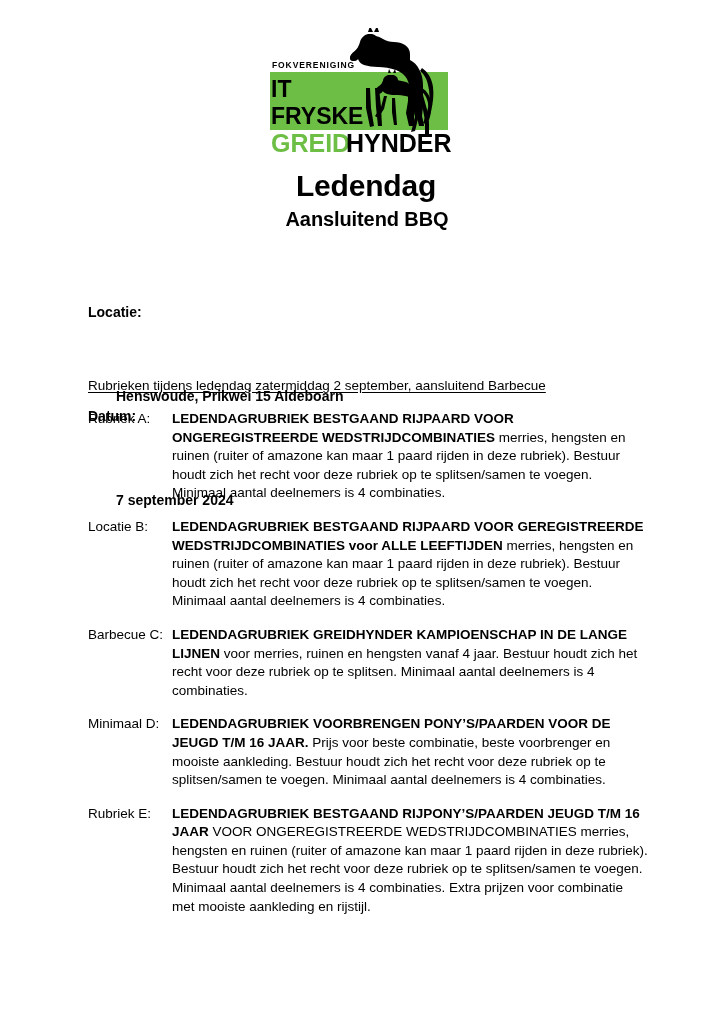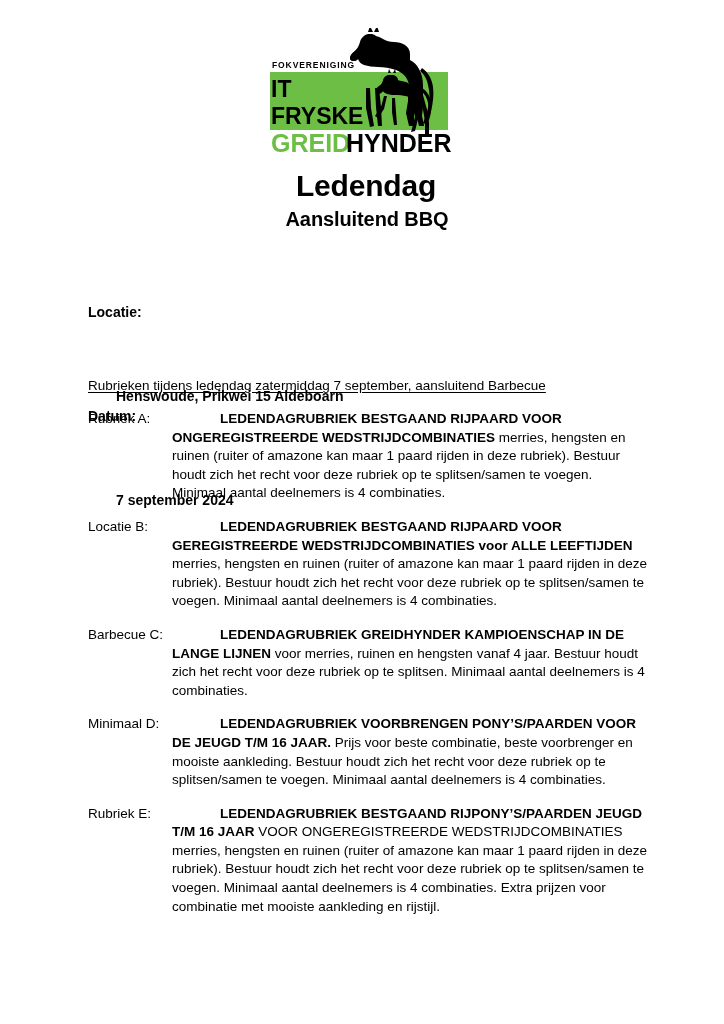--- a/index.html
+++ b/index.html
@@ -120,21 +120,20 @@
     padding-top: 0px;
   }
   .rubriek-body {
     flex: 1 1 auto;
     font-size: 13.5px;
     line-height: 18.6px;
     text-align: left;
   }
   .rubriek-body b {
     font-weight: bold;
-    margin-left: 48px;
   }
 </style>
 </head>
 <body>
 
 <div class="page">
 
   <div class="logo-wrap">
     <svg class="logo-svg" viewBox="0 0 200 130" xmlns="http://www.w3.org/2000/svg">
 
@@ -213,21 +212,21 @@
     <div class="meta-row">
       <div class="meta-label">Locatie:</div>
       <div class="meta-value">Henswoude, Prikwei 15 Aldeboarn</div>
     </div>
     <div class="meta-row">
       <div class="meta-label">Datum:</div>
       <div class="meta-value">7 september 2024</div>
     </div>
   </div>
 
-  <div class="intro-line">Rubrieken tijdens ledendag zatermiddag 7 september, aansluitend Barbecue</div>
+  <div class="intro-line">Rubrieken tijdens ledendag zatermiddag 2 september, aansluitend Barbecue</div>
 
   <div class="rubriek-list">
 
     <div class="rubriek">
       <div class="rubriek-label">Rubriek A:</div>
       <div class="rubriek-body">
         <b>LEDENDAGRUBRIEK BESTGAAND RIJPAARD VOOR ONGEREGISTREERDE  WEDSTRIJDCOMBINATIES</b><span> merries, hengsten en ruinen (ruiter of amazone kan maar 1 paard rijden in deze rubriek). Bestuur houdt zich het recht voor deze rubriek op te splitsen/samen te voegen. Minimaal aantal deelnemers is 4 combinaties.</span>
       </div>
     </div>
 

